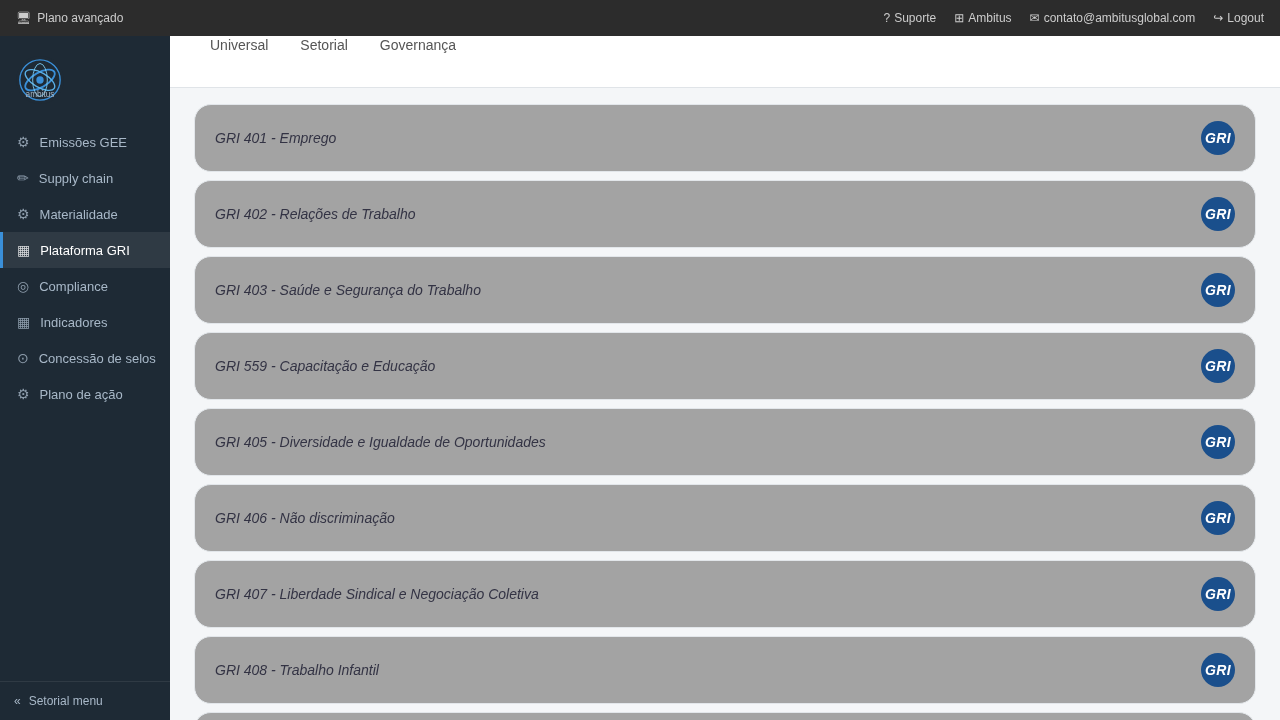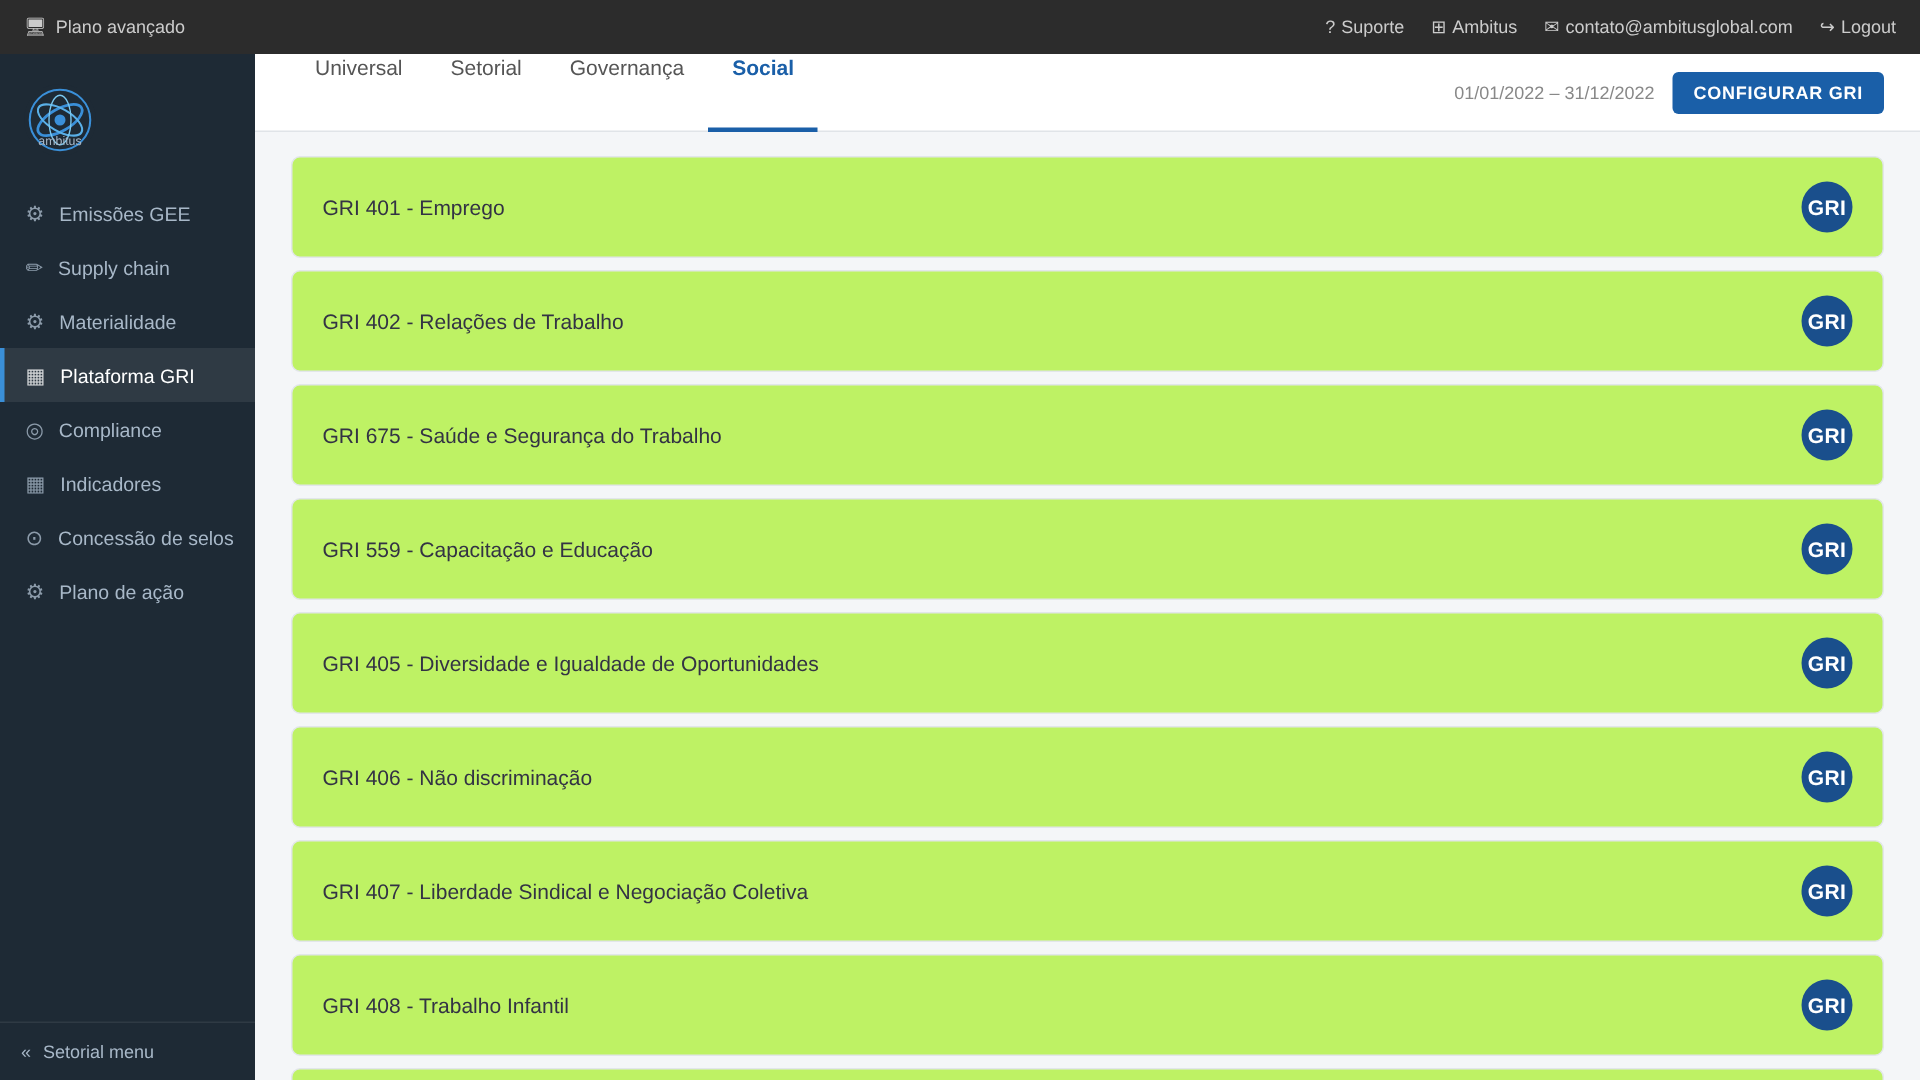--- a/index.html
+++ b/index.html
@@ -146,29 +146,30 @@
       letter-spacing: 0.5px;
     }
 
     
     .gri-list {
       flex: 1;
       overflow-y: auto;
       padding: 16px 24px;
     }
     .gri-item {
-      background: #bef264;
+      background: #a3a3a3;
       border: 1px solid #e2e6ea;
-      border-radius: 6px;
+      border-radius: 17px;
       margin-bottom: 8px;
       display: flex;
       align-items: center;
       justify-content: space-between;
       padding: 16px 20px;
       cursor: pointer;
+      font-style: italic;
     }
     .gri-item-label {
       font-size: 14px;
       color: #334;
     }
     .gri-badge {
       background: #1a4f8c;
       color: #fff;
       font-size: 14px;
       font-weight: 700;
@@ -277,41 +278,34 @@
       <div class="nav-tabs">
         <div class="nav-tab">
           <span>Universal</span>
         </div>
         <div class="nav-tab">
           <span>Setorial</span>
         </div>
         <div class="nav-tab">
           <span>Governança</span>
         </div>
-        <div class="nav-tab active">
-          <span>Social</span>
-        </div>
-      </div>
-      <div class="nav-tabs-right">
-        <span>01/01/2022 – 31/12/2022</span>
-        <button class="configurar-btn">CONFIGURAR GRI</button>
       </div>
     </div>
 
     <div class="gri-list" id="gri-list-container">
     <div class="gri-item">
           <span class="gri-item-label">GRI 401 - Emprego</span>
           <div class="gri-badge">GRI</div>
         </div>
         <div class="gri-item">
           <span class="gri-item-label">GRI 402 - Relações de Trabalho</span>
           <div class="gri-badge">GRI</div>
         </div>
         <div class="gri-item">
-          <span class="gri-item-label">GRI 675 - Saúde e Segurança do Trabalho</span>
+          <span class="gri-item-label">GRI 403 - Saúde e Segurança do Trabalho</span>
           <div class="gri-badge">GRI</div>
         </div>
         <div class="gri-item">
           <span class="gri-item-label">GRI 559 - Capacitação e Educação</span>
           <div class="gri-badge">GRI</div>
         </div>
         <div class="gri-item">
           <span class="gri-item-label">GRI 405 - Diversidade e Igualdade de Oportunidades</span>
           <div class="gri-badge">GRI</div>
         </div>

